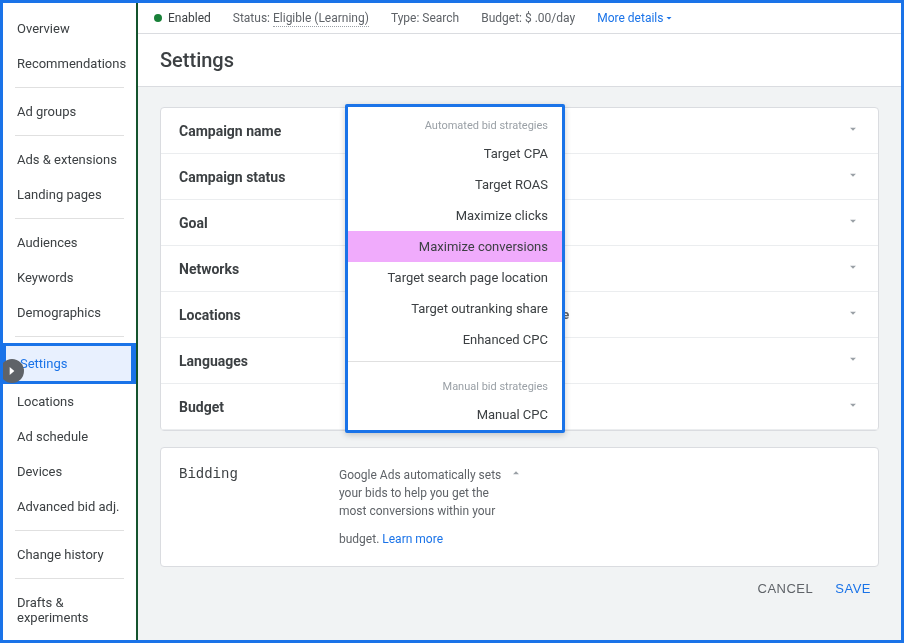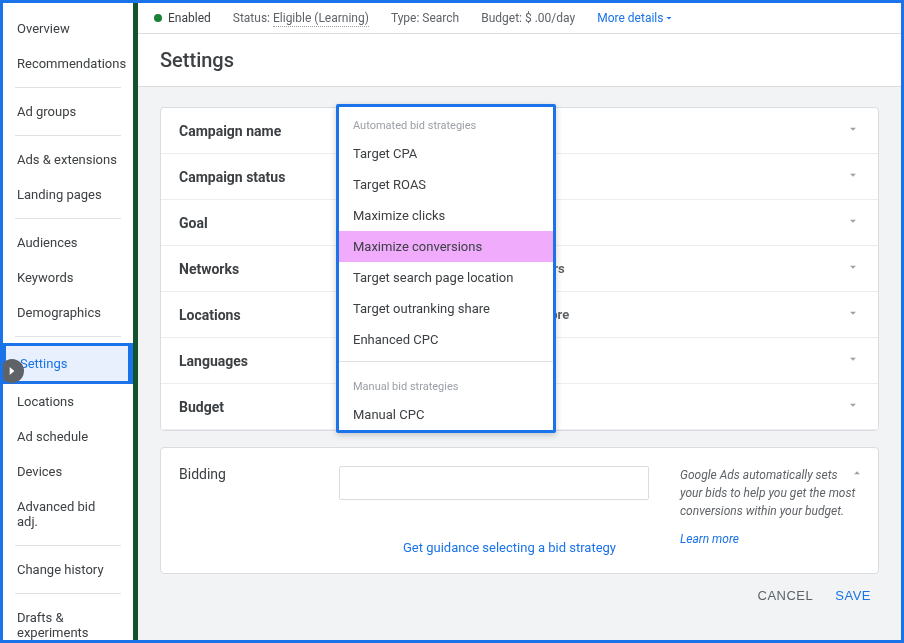--- a/index.html
+++ b/index.html
@@ -1,20 +1,20 @@
 <!DOCTYPE html>
 <html><head>
 <meta charset="utf-8">
 <style>
 * { box-sizing: border-box; margin: 0; padding: 0; }
 body { font-family: Roboto, Arial, sans-serif; font-size: 13px; color: #3c4043; background: #fff; }
 .frame { width: 904px; height: 643px; border: 3px solid #1a73e8; position: relative; overflow: hidden; display: flex; }
 
 
-.sidebar { width: 135px; background: #fff; border-right: 5px solid #14532d; overflow-y: auto; padding-top: 8px; position: relative; }
+.sidebar { width: 135px; background: #fff; border-right: 2px solid #14532d; overflow-y: auto; padding-top: 8px; position: relative; }
 .sidebar-item { padding: 10px 14px; font-size: 13px; color: #3c4043; cursor: pointer; }
 .sidebar-item.active { color: #1a73e8; background: #e8f0fe; border-right: 2px solid #1a73e8; }
 .sidebar-sep { height: 1px; background: #e0e0e0; margin: 6px 12px; }
 .sidebar-active-box { border: 3px solid #1a73e8; }
 .chevron-badge { position: absolute; left: -3px; top: 356px; width: 24px; height: 24px; background: #5f6368; border-radius: 50%; display: flex; align-items: center; justify-content: center; color: #fff; z-index: 5; }
 .chevron-badge svg { width: 14px; height: 14px; fill: #fff; }
 
 
 .main { flex: 1; background: #f1f3f4; display: flex; flex-direction: column; overflow: hidden; }
 .statusbar { background: #fff; border-bottom: 1px solid #dadce0; padding: 8px 16px; display: flex; align-items: center; gap: 22px; font-size: 12px; color: #5f6368; }
@@ -30,34 +30,34 @@
 .panel { background: #fff; border: 1px solid #dadce0; border-radius: 4px; margin-bottom: 16px; }
 .row { display: flex; align-items: center; padding: 14px 18px; border-bottom: 1px solid #ebedef; position: relative; cursor: pointer; font-weight: bold; }
 .row:last-child { border-bottom: none; }
 .row-label { width: 160px; font-size: 14px; color: #3c4043; }
 .row-value { flex: 1; font-size: 13px; color: #5f6368; padding-left: 200px; }
 .row-chevron { color: #9aa0a6; }
 .row-chevron svg { width: 14px; height: 14px; fill: #9aa0a6; }
 
 
 .bidding-card { background: #fff; border: 1px solid #dadce0; border-radius: 4px; padding: 18px; position: relative; display: flex; }
-.bidding-left { width: 160px; font-size: 14px; color: #3c4043; }
+.bidding-left { width: 160px; font-size: 14px; color: #3c4043; font-family: Liberation Mono, monospace; }
 .bidding-center { flex: 1; display: flex; flex-direction: column; align-items: flex-start; padding-left: 0; }
-.bidding-right { width: 180px; font-size: 12px; color: #5f6368; line-height: 1.5; position: relative; font-style: italic; }
+.bidding-right { width: 180px; font-size: 12px; color: #5f6368; line-height: 1.5; position: relative; }
 .bidding-right .collapse-icn { position: absolute; right: -4px; top: 0; }
 .bidding-right .collapse-icn svg { width: 14px; height: 14px; fill: #9aa0a6; }
 .learn-more { color: #1a73e8; margin-top: 10px; display: inline-block; cursor: pointer; }
 .select-box { width: 310px; height: 34px; border: 1px solid #dadce0; border-radius: 2px; }
 .guidance-link { color: #1a73e8; font-size: 13px; margin-top: 40px; cursor: pointer; align-self: center; }
 .actions { display: flex; justify-content: flex-end; gap: 22px; padding: 14px 8px 4px; align-items: flex-end; }
 .btn-text { color: #1a73e8; font-weight: 500; font-size: 13px; letter-spacing: .5px; cursor: pointer; background: none; border: none; }
 .btn-text.cancel { color: #5f6368; }
 
 
-.dropdown { position: absolute; left: 175px; top: -4px; width: 220px; background: #fff; border: 3px solid #1a73e8; border-radius: 2px; box-shadow: 0 2px 6px rgba(0,0,0,.2); z-index: 20; }
+.dropdown { position: absolute; left: 184px; top: -4px; width: 220px; background: #fff; border: 3px solid #1a73e8; border-radius: 2px; box-shadow: 0 2px 6px rgba(0,0,0,.2); z-index: 20; text-align: right; }
 .dd-section-label { font-size: 11px; color: #9aa0a6; padding: 12px 14px 6px; }
 .dd-item { font-size: 13px; color: #3c4043; padding: 8px 14px; cursor: pointer; }
 .dd-item.selected { background: #f0abfc; }
 .dd-sep { height: 1px; background: #e0e0e0; margin: 6px 0; }
 </style>
 </head>
 <body>
 
 <div class="frame">
 
@@ -183,24 +183,20 @@
           <div class="dd-item">Target outranking share</div>
           <div class="dd-item">Enhanced CPC</div>
           <div class="dd-sep"></div>
           <div class="dd-section-label">Manual bid strategies</div>
           <div class="dd-item">Manual CPC</div>
         </div>
       </div>
 
       <div class="bidding-card">
         <div class="bidding-left">Bidding</div>
-        <div class="bidding-center">
-          <div class="select-box"></div>
-          <a class="guidance-link">Get guidance selecting a bid strategy</a>
-        </div>
         <div class="bidding-right">
           <span class="collapse-icn"><svg viewBox="0 0 24 24">
                 <path d="M7 14l5-5 5 5z"></path>
               </svg></span>
           <span>Google Ads automatically sets your bids to help you get the most conversions within your budget.</span>
           <a class="learn-more">Learn more</a>
         </div>
       </div>
 
       <div class="actions">

